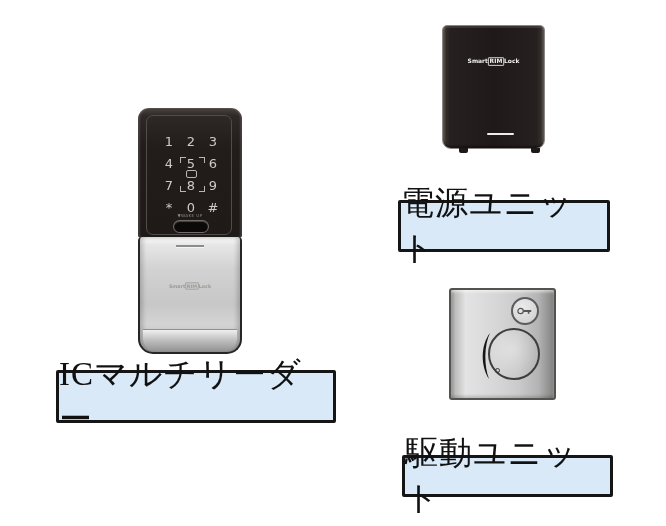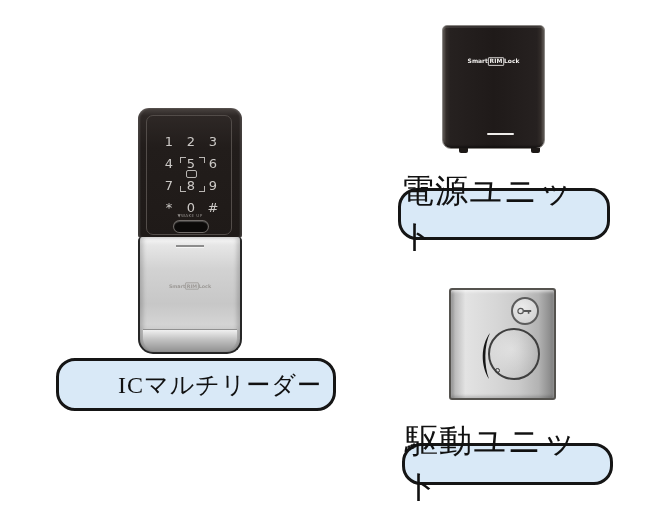--- a/index.html
+++ b/index.html
@@ -2,23 +2,23 @@
 <html><head>
 <meta charset="utf-8">
 <style>
   html,body{margin:0;padding:0;background:#ffffff;}
   #canvas{position:relative;width:666px;height:526px;background:#ffffff;overflow:hidden;
           font-family:"DejaVu Sans",sans-serif;}
   .abs{position:absolute;}
 
   
   .callout{position:absolute;display:flex;align-items:center;justify-content:center;
-           background:#d9e9f7;border:3px solid #151515;border-radius:19px;
+           background:#d9e9f7;border:3px solid #151515;border-radius:2px;
            font-family:"Liberation Serif","DejaVu Serif",serif;
-           color:#111;letter-spacing:1px;box-sizing:border-box;}
+           color:#111;letter-spacing:1px;box-sizing:border-box;margin-top:12px;}
 
   
   .reader{left:138px;top:108px;width:104px;height:246px;}
   .reader-black{position:absolute;left:0;top:0;width:104px;height:130px;border-radius:11px 11px 3px 3px;
     background:linear-gradient(180deg,#4a4441 0%,#2e2826 6%,#221d1b 30%,#1f1a18 100%);
     box-shadow:inset 2px 0 2px rgba(255,255,255,.14), inset -2px 0 2px rgba(255,255,255,.14);}
   .reader-panel{position:absolute;left:8px;top:7px;width:86px;height:120px;border:1px solid #524c49;
     border-radius:7px;box-sizing:border-box;}
   .keygrid{position:absolute;left:20px;top:22px;width:66px;height:88px;display:grid;
     grid-template-columns:repeat(3,1fr);grid-template-rows:repeat(4,22px);}
@@ -127,19 +127,19 @@
         <path d="M6.4 4.1 H14.2 V5.9 H12.4 V7.7 H10.8 V5.9 H6.4 Z" fill="#565656"></path>
       </svg>
     </div>
     <div class="thumbturn"></div>
     <div class="turndot"></div>
     <svg class="rotarrow" width="14" height="48" viewBox="0 0 14 48">
       <path d="M13 1 C3.5 13 3.5 34 12 47 C7 34 7 13 13 1 Z" fill="#161616"></path>
     </svg>
   </div>
 
-  <div class="callout" style="left:56px;top:358px;width:280px;height:53px;font-size:24px;padding-left:48px;">ICマルチリーダー</div>
+  <div class="callout" style="left:56px;top:358px;width:280px;height:53px;font-size:33px;">ICマルチリーダー</div>
 
   <div class="callout" style="left:398px;top:188px;width:212px;height:52px;font-size:33px;">電源ユニット</div>
 
   <div class="callout" style="left:402px;top:443px;width:211px;height:42px;font-size:33px;">駆動ユニット</div>
 
 </div>
 
 </body></html>

